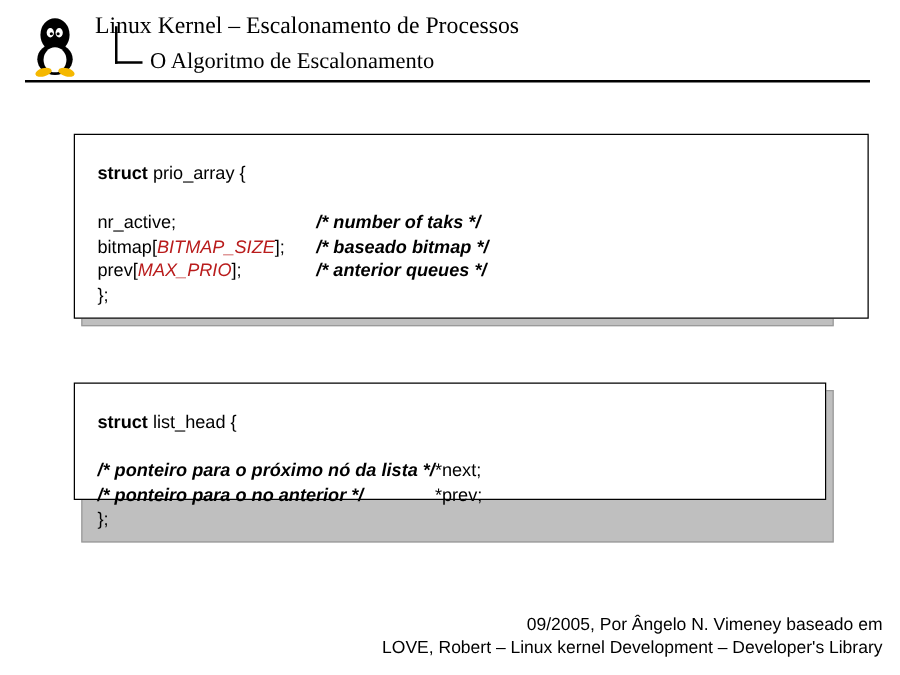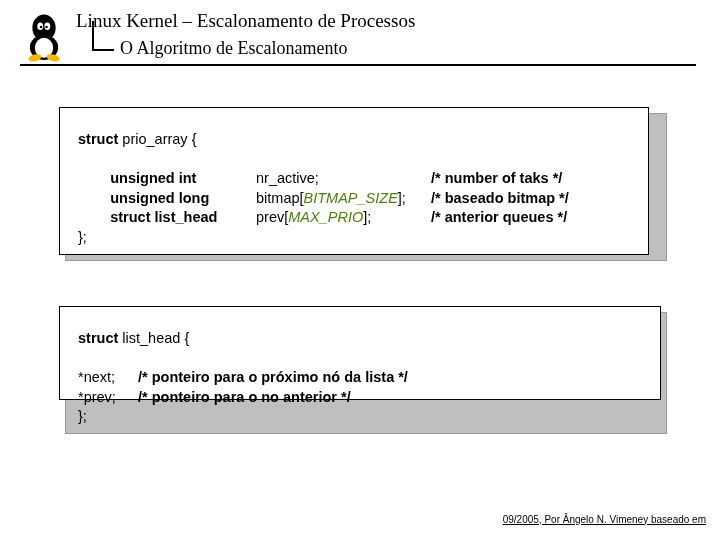--- a/index.html
+++ b/index.html
@@ -84,37 +84,36 @@
     position: absolute;
     background: #fff;
     border: 1px solid #000;
     font-family: Arial, Helvetica, sans-serif;
     font-size: 14.5px;
     line-height: 1.35;
     padding: 22px 16px 20px 18px;
   }
   .code-box .row { white-space: pre; }
   .kw { font-weight: bold; }
-  .em { font-style: italic; color: #4d7c0f; }
-  .cm { font-weight: bold; }
+  .em { font-style: italic; color: #b91c1c; }
+  .cm { font-style: italic; font-weight: bold; }
   .footer {
     position: absolute;
     bottom: 14px;
     right: 14px;
     text-align: right;
     font-family: Arial, sans-serif;
-    font-size: 10px;
+    font-size: 14px;
     color: #000;
     line-height: 1.25;
-    text-decoration: underline;
   }
 
   
   #shadow1 { top: 113px; left: 65px; width: 602px; height: 148px; }
-  #box1 { top: 107px; left: 59px; width: 590px; height: 148px; }
+  #box1 { top: 107px; left: 59px; width: 636px; height: 148px; }
   
   #shadow2 { top: 312px; left: 65px; width: 602px; height: 122px; }
   #box2 { top: 306px; left: 59px; width: 602px; height: 94px; }
 
   .cols { display: flex; }
   .col { white-space: pre; }
 </style>
 </head>
 <body>
 
@@ -136,45 +135,42 @@
     <span class="tree-connector"></span>
     <span class="subtitle">O Algoritmo de Escalonamento</span>
   </div>
   <div class="header-underline"></div>
 </div>
 
 <div id="shadow1" class="code-shadow"></div>
 <div id="box1" class="code-box">
   <div class="row"><span class="kw">struct</span><span> prio_array {</span></div>
   <div class="cols">
-    <div class="col" style="width:178px">
-<span class="kw">        unsigned int</span>
-<span class="kw">        unsigned long</span>
-<span class="kw">        struct list_head</span></div>
     <div class="col" style="width:175px">
 <span>nr_active;</span>
 <span><span>bitmap[</span><span class="em">BITMAP_SIZE</span><span>];</span></span>
 <span><span>prev[</span><span class="em">MAX_PRIO</span><span>];</span></span></div>
     <div class="col">
 <span class="cm">/* number of taks */</span>
 <span class="cm">/* baseado bitmap */</span>
 <span class="cm">/* anterior queues */</span></div>
   </div>
   <div class="row">};</div>
 </div>
 
 <div id="shadow2" class="code-shadow"></div>
 <div id="box2" class="code-box">
   <div class="row"><span class="kw">struct</span><span> list_head {</span></div>
   <div class="cols">
+    <div class="col">
+<span class="cm">/* ponteiro para o próximo nó da lista */</span>
+<span class="cm">/* ponteiro para o no anterior */</span></div>
     <div class="col" style="width:60px">
 <span>*next;</span>
 <span>*prev;</span></div>
-    <div class="col">
-<span class="cm">/* ponteiro para o próximo nó da lista */</span>
-<span class="cm">/* ponteiro para o no anterior */</span></div>
   </div>
   <div class="row">};</div>
 </div>
 
 <div class="footer">
   <div>09/2005, Por Ângelo N. Vimeney baseado em</div>
+  <div>LOVE, Robert – Linux kernel Development – Developer's Library</div>
 </div>
 
 </body></html>

